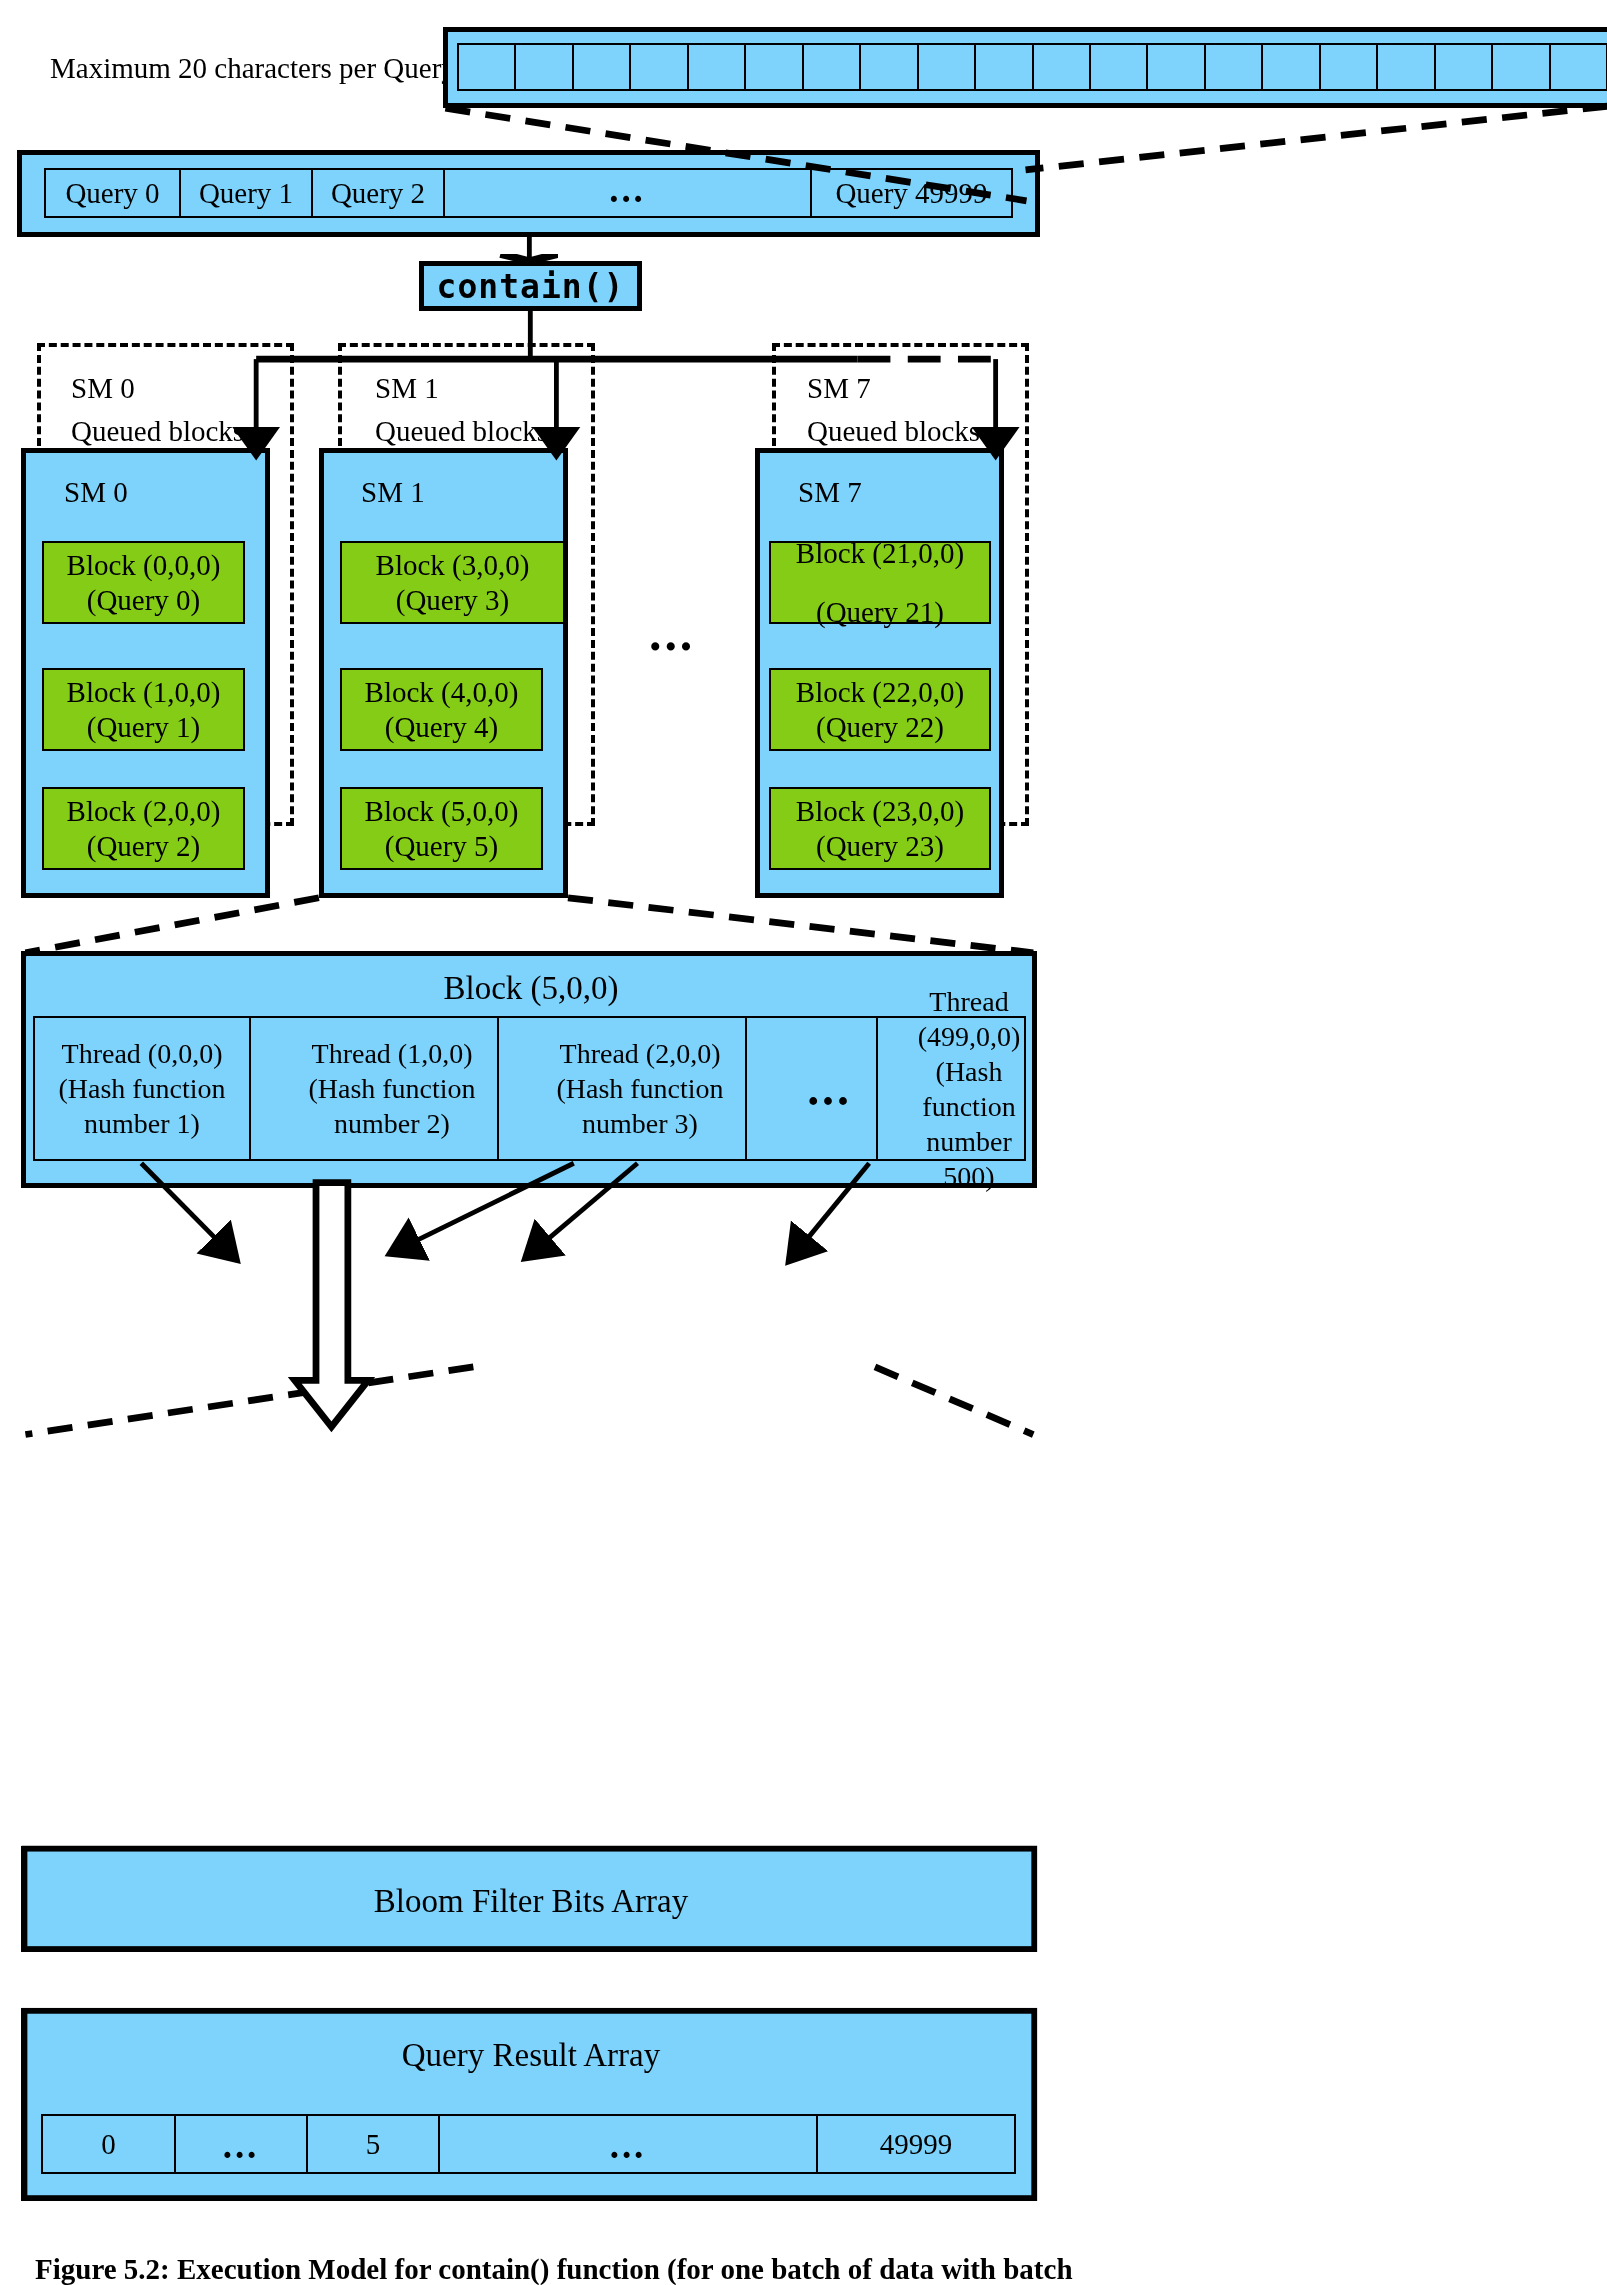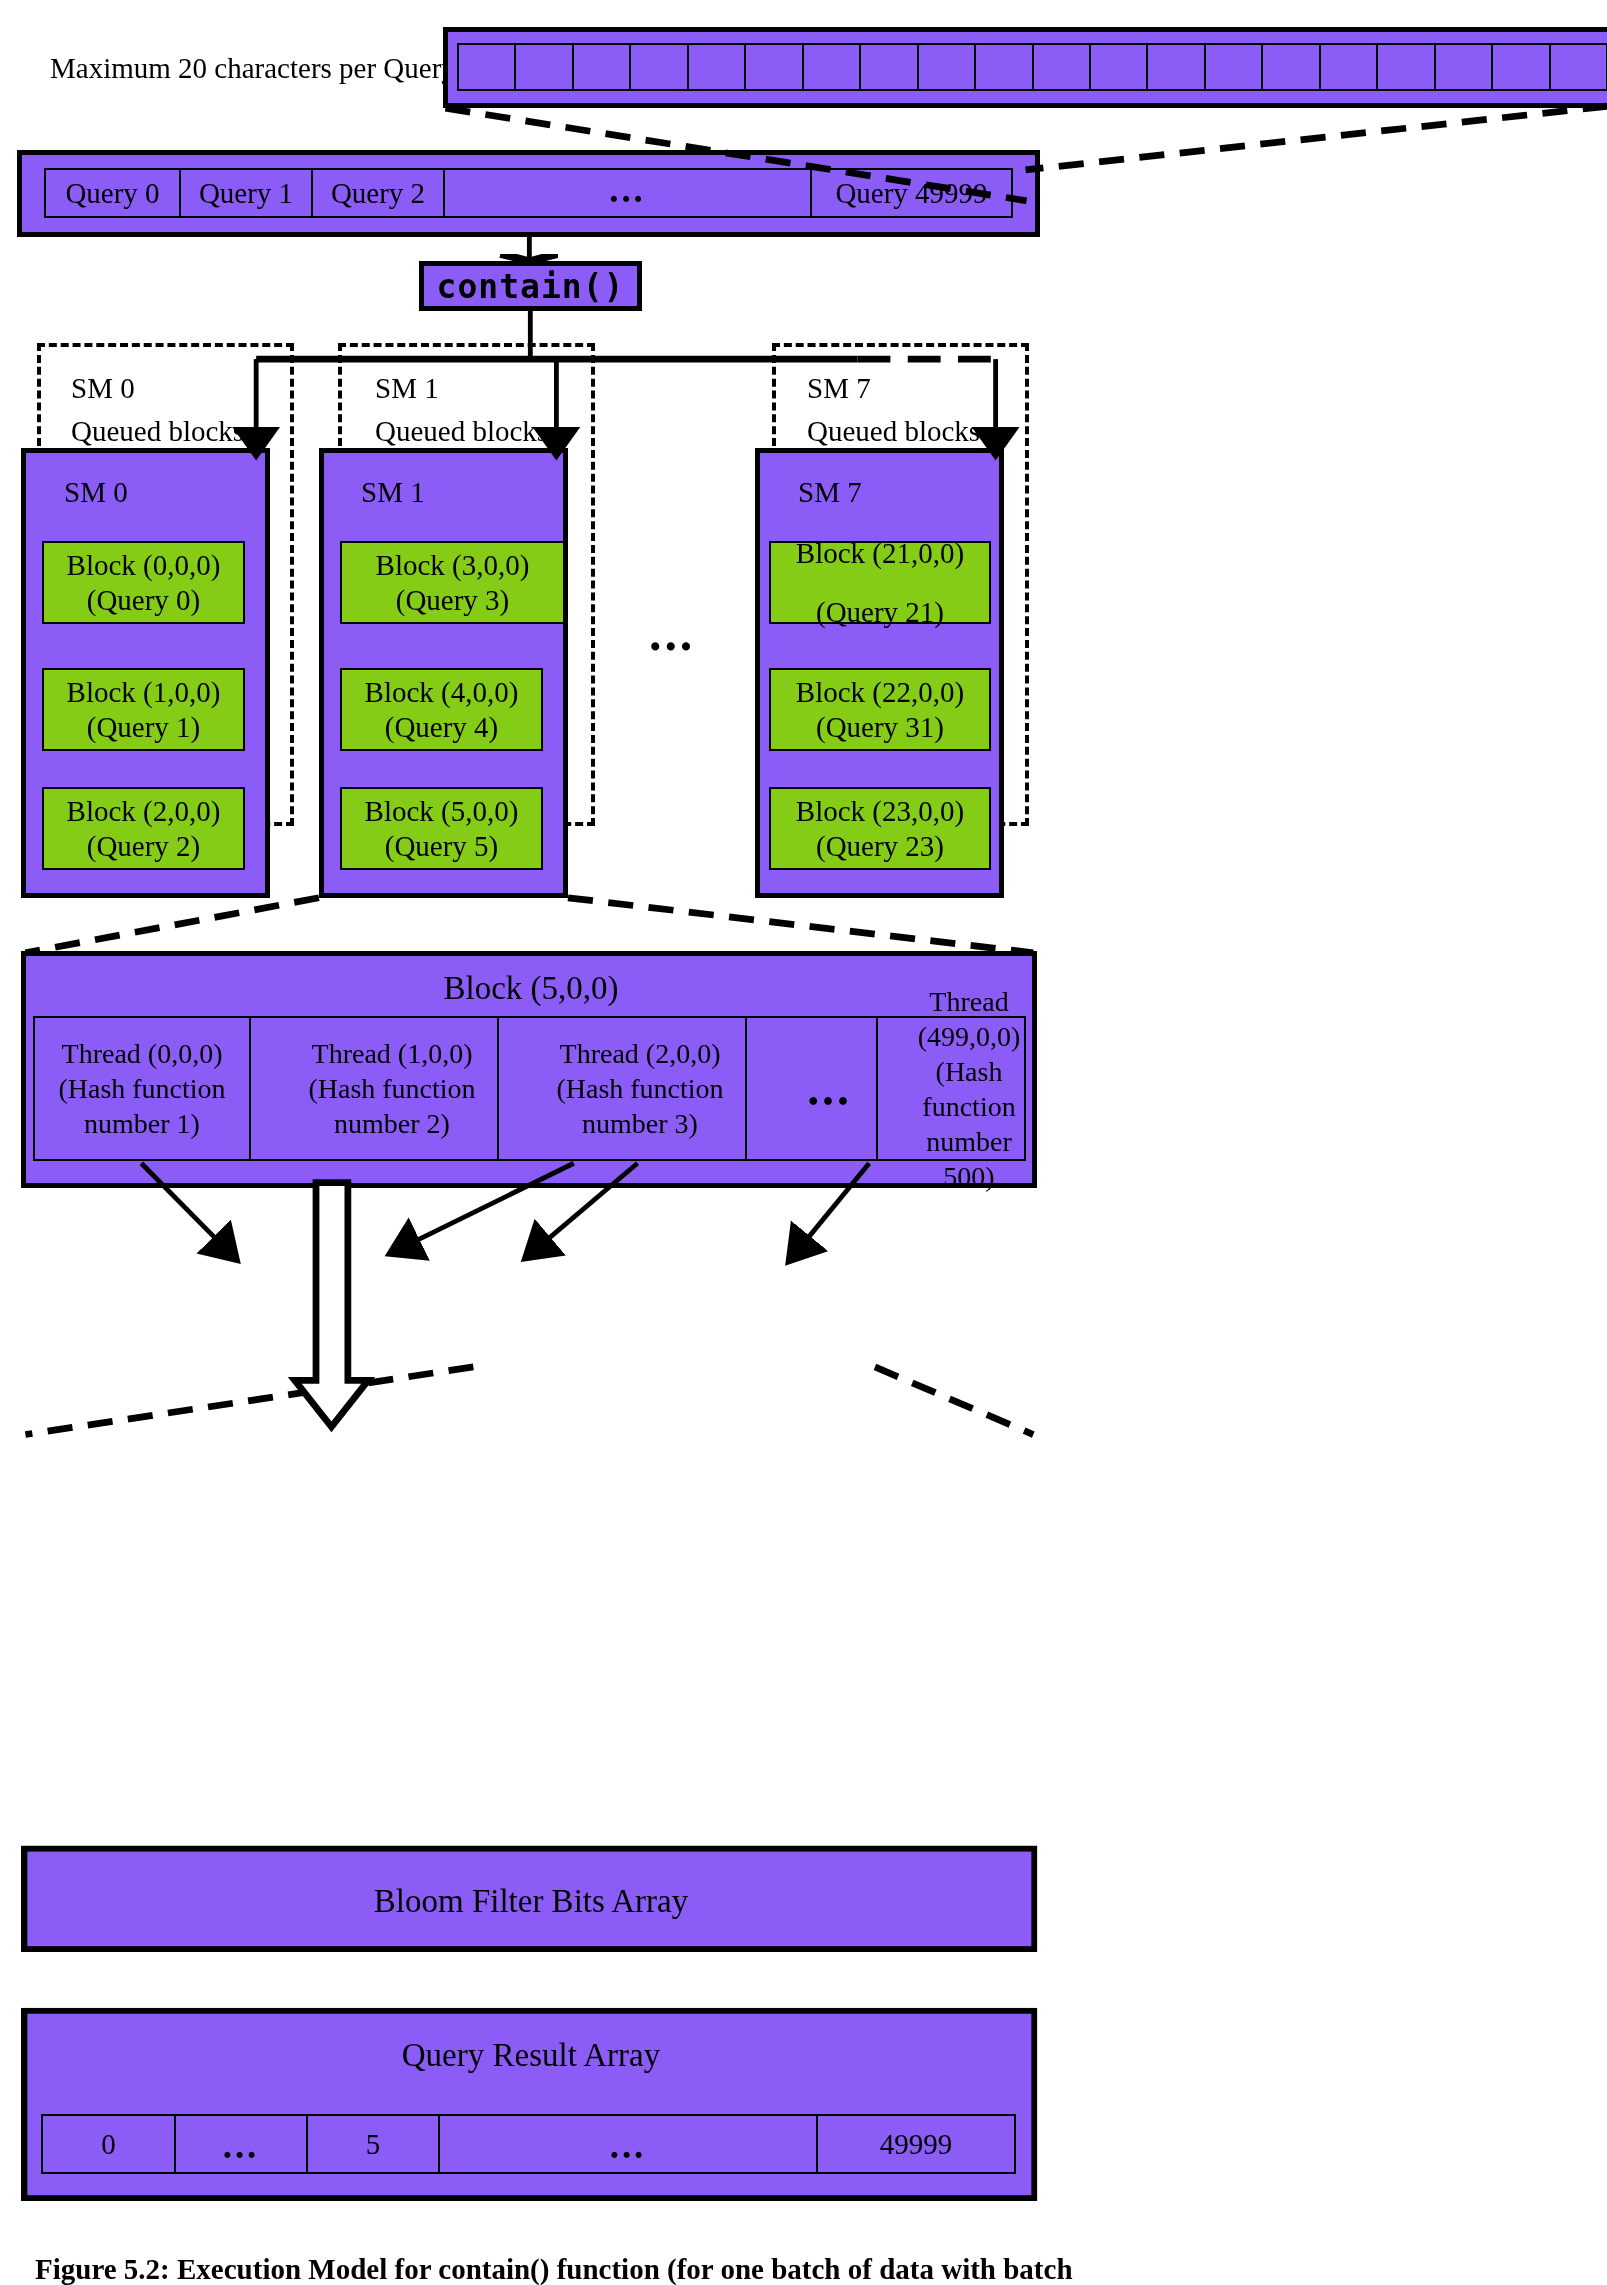--- a/index.html
+++ b/index.html
@@ -16,21 +16,21 @@
     width: 1608px;
     height: 2285px;
     background: #ffffff;
     overflow: hidden;
   }
   .abs { position: absolute; box-sizing: border-box; }
 
   
   .box-thick {
     border: 5.8px solid #000;
-    background: #8b5cf6;
+    background: #7dd3fc;
   }
   .box-dashed {
     border: 4.8px dashed #000;
     background: transparent;
   }
 
   .label {
     font-size: 29px;
     line-height: 1.12;
     white-space: nowrap;
@@ -190,21 +190,21 @@
   </div>
 
   <div class="abs box-thick" style="left:755px; top:448px; width:249px; height:450px;"></div>
   <div class="abs label" style="left:798px; top:476px;">SM 7</div>
   <div class="abs block-cell" style="left:769px; top:541px; width:222px; height:83px;gap:24px;">
     <div>Block (21,0,0)</div>
     <div>(Query 21)</div>
   </div>
   <div class="abs block-cell" style="left:769px; top:668px; width:222px; height:83px;">
     <div>Block (22,0,0)</div>
-    <div>(Query 31)</div>
+    <div>(Query 22)</div>
   </div>
   <div class="abs block-cell" style="left:769px; top:787px; width:222px; height:83px;">
     <div>Block (23,0,0)</div>
     <div>(Query 23)</div>
   </div>
 
   <div class="abs ellipsis-dots" style="left:649px; top:608px; font-size:50px;">...</div>
 
   <div class="abs box-thick" style="left:21px; top:951px; width:1016px; height:237px;"></div>
   <div class="abs big-title" style="left:0px; top:970px; width:1062px; text-align:center;">Block (5,0,0)</div>

